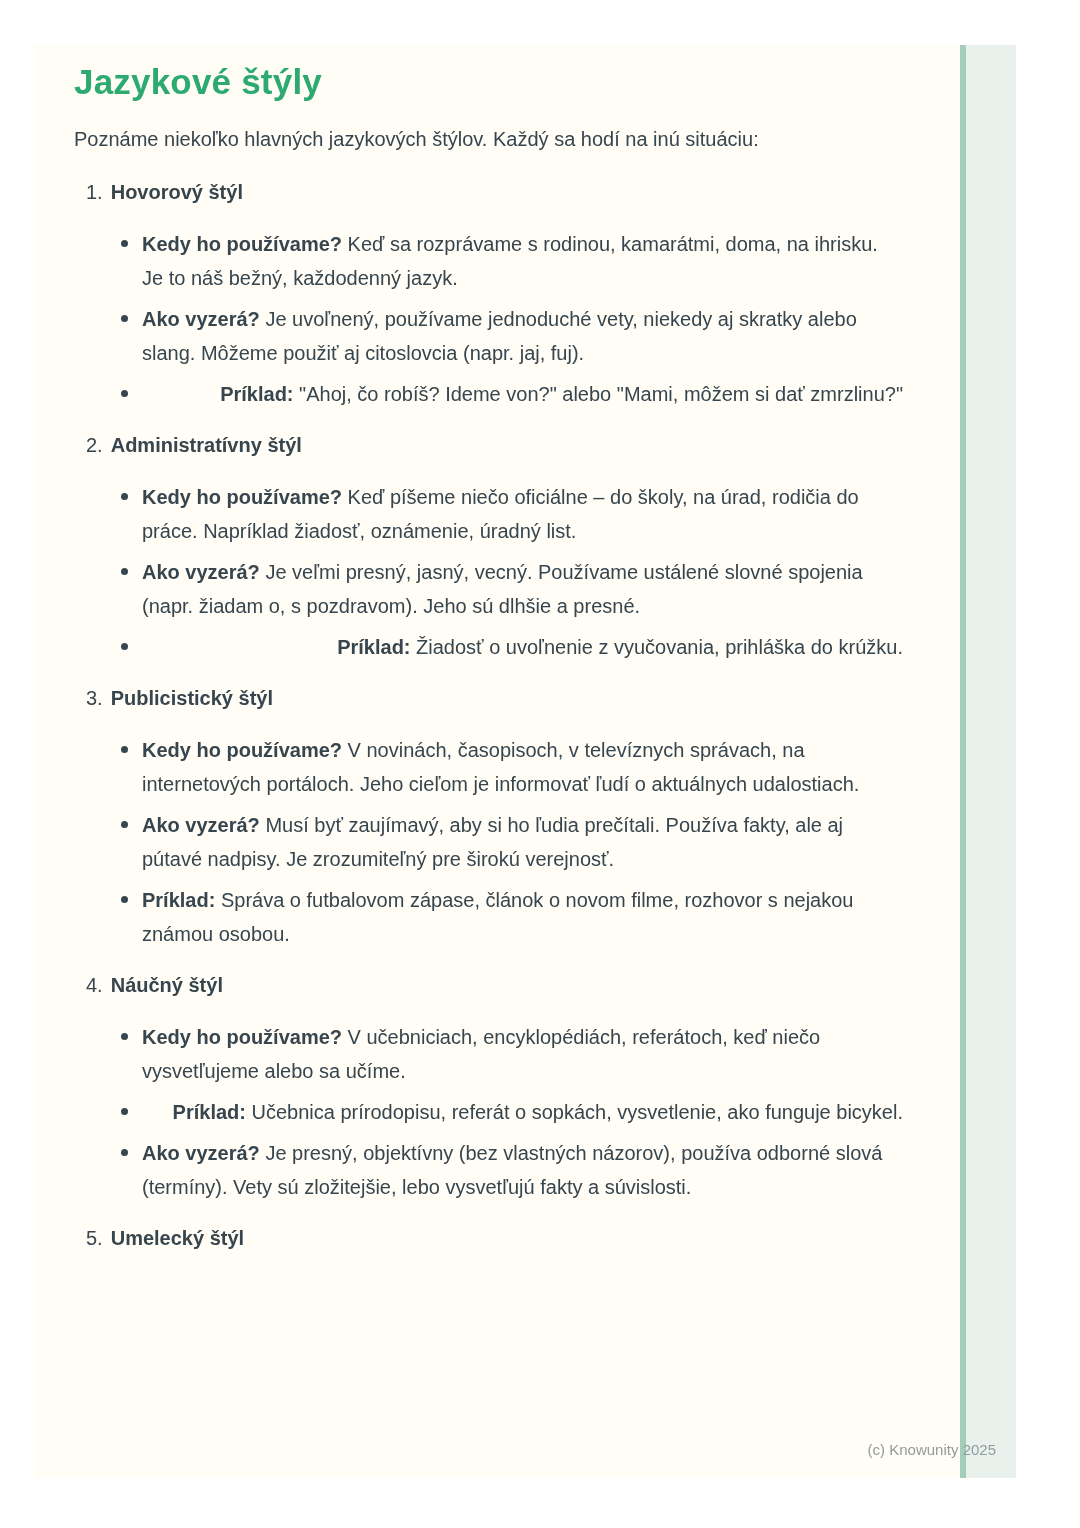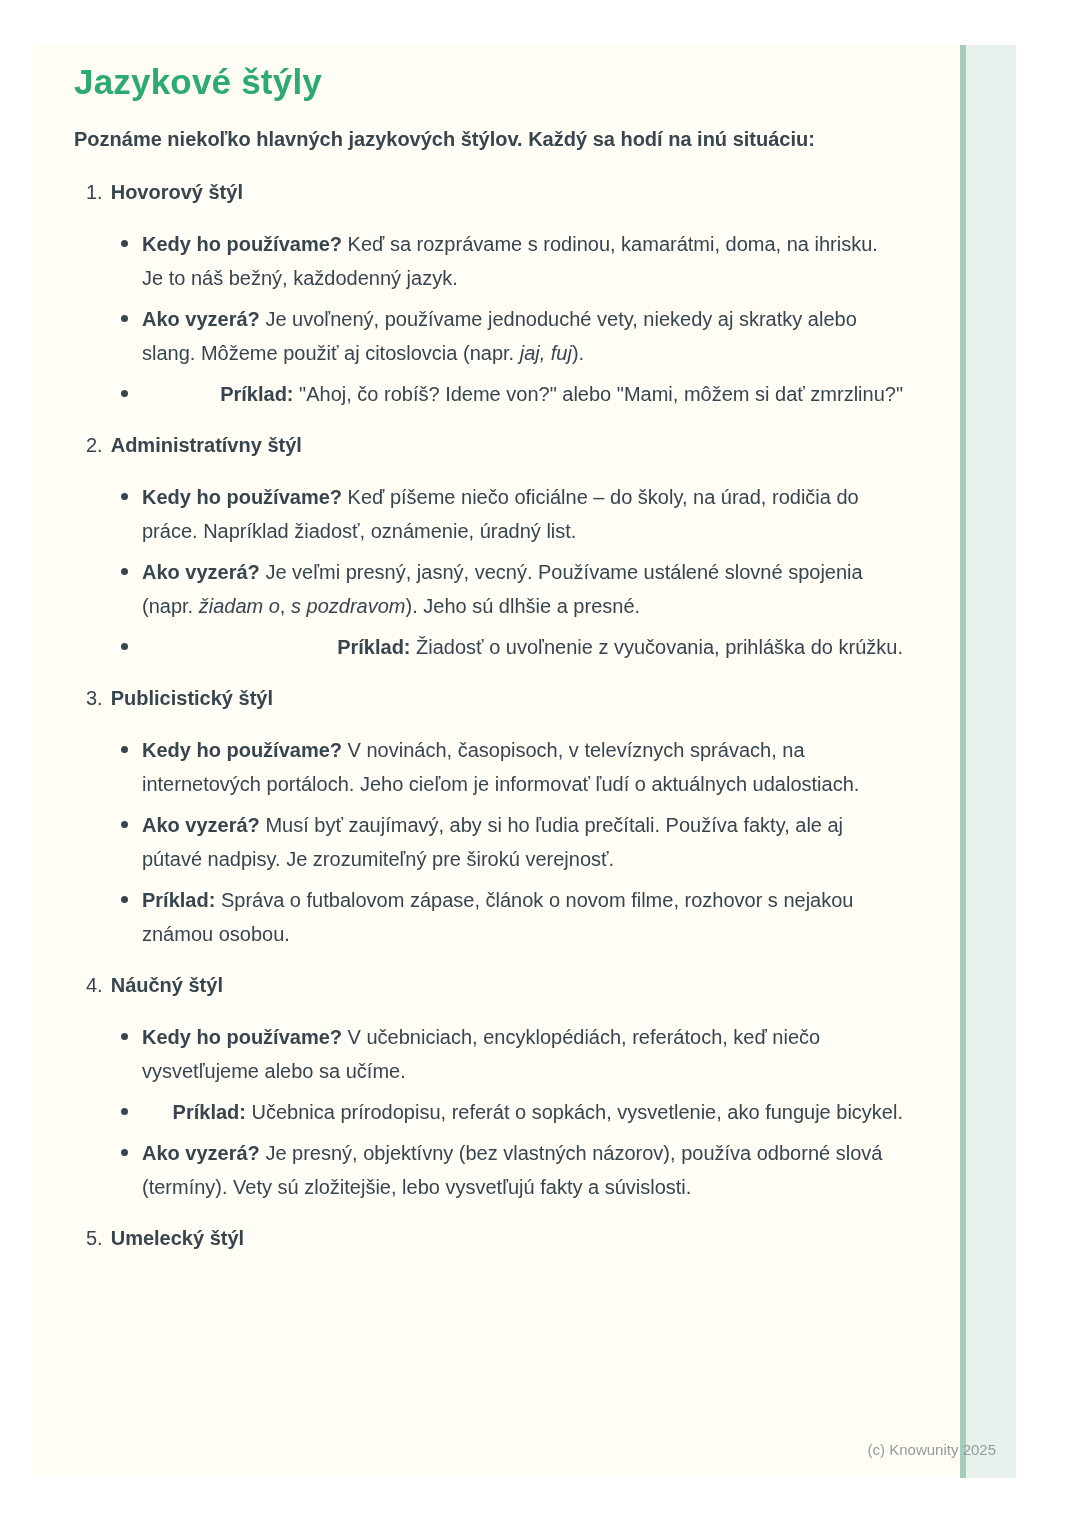--- a/index.html
+++ b/index.html
@@ -41,21 +41,20 @@
     font-weight: 700;
     color: #2caa70;
     margin: 0 0 18px 0;
     letter-spacing: 0.2px;
   }
   .intro {
     font-size: 20px;
     line-height: 1.65;
     color: #37454e;
     margin: 0 0 20px 0;
-    font-weight: bold;
   }
   .section-head {
     display: flex;
     font-size: 20px;
     line-height: 1.65;
     color: #37454e;
     margin: 0 0 18px 0;
     padding-left: 12px;
   }
   .num { margin-right: 8px; font-weight: 400; }
@@ -77,21 +76,21 @@
   .dot {
     flex: none;
     width: 7px;
     height: 7px;
     border-radius: 50%;
     background: #37454e;
     margin: 13px 14px 0 0;
   }
   .bullet-text { display: inline; }
   .run-b { font-weight: 700; }
-  .run-i { font-style: italic; }
+  .run-i { }
   .run-n { font-weight: 400; }
   .footer {
     position: absolute;
     right: 20px;
     bottom: 20px;
     font-size: 15px;
     color: #939b9e;
     z-index: 2;
     white-space: nowrap;
   }

